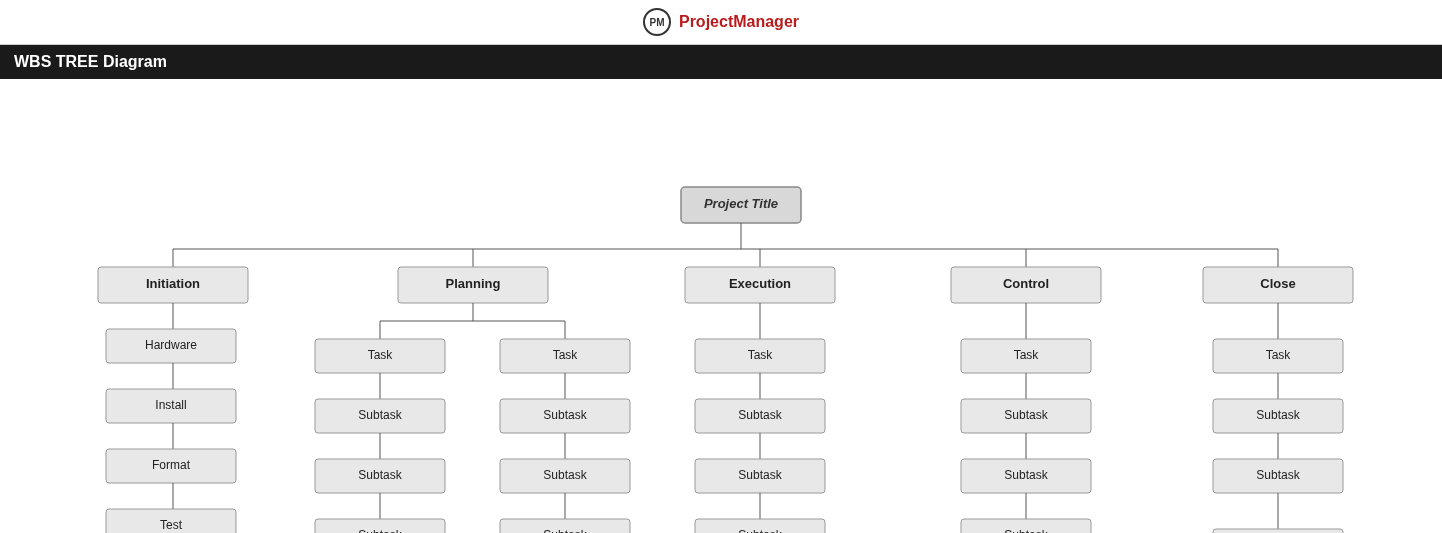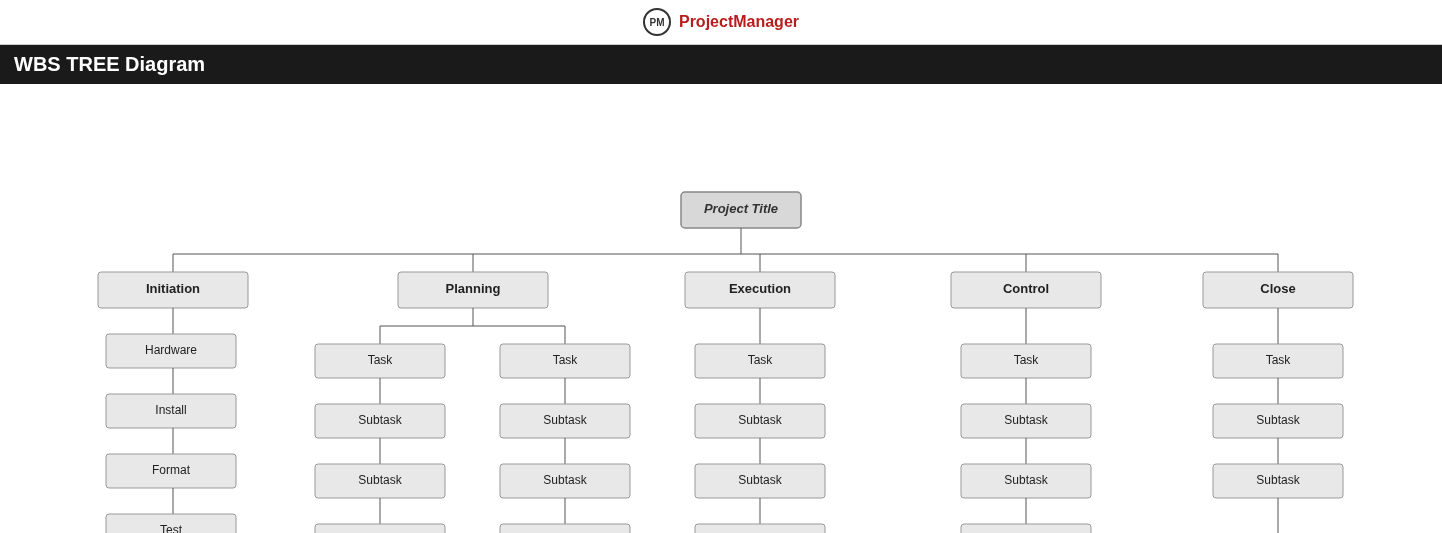--- a/index.html
+++ b/index.html
@@ -22,21 +22,21 @@
       margin-right: 8px;
     }
     .brand-name {
       font-weight: bold; font-size: 16px; color: #b91c1c;
     }
 
     .header-bar {
       background: #1a1a1a;
       color: #fff;
       font-weight: bold;
-      font-size: 20px;
+      font-size: 16px;
       padding: 8px 14px;
     }
 
     .diagram-area {
       background: #fff;
       padding: 20px 10px 20px 10px;
       overflow-x: auto;
       min-height: 460px;
     }
 

